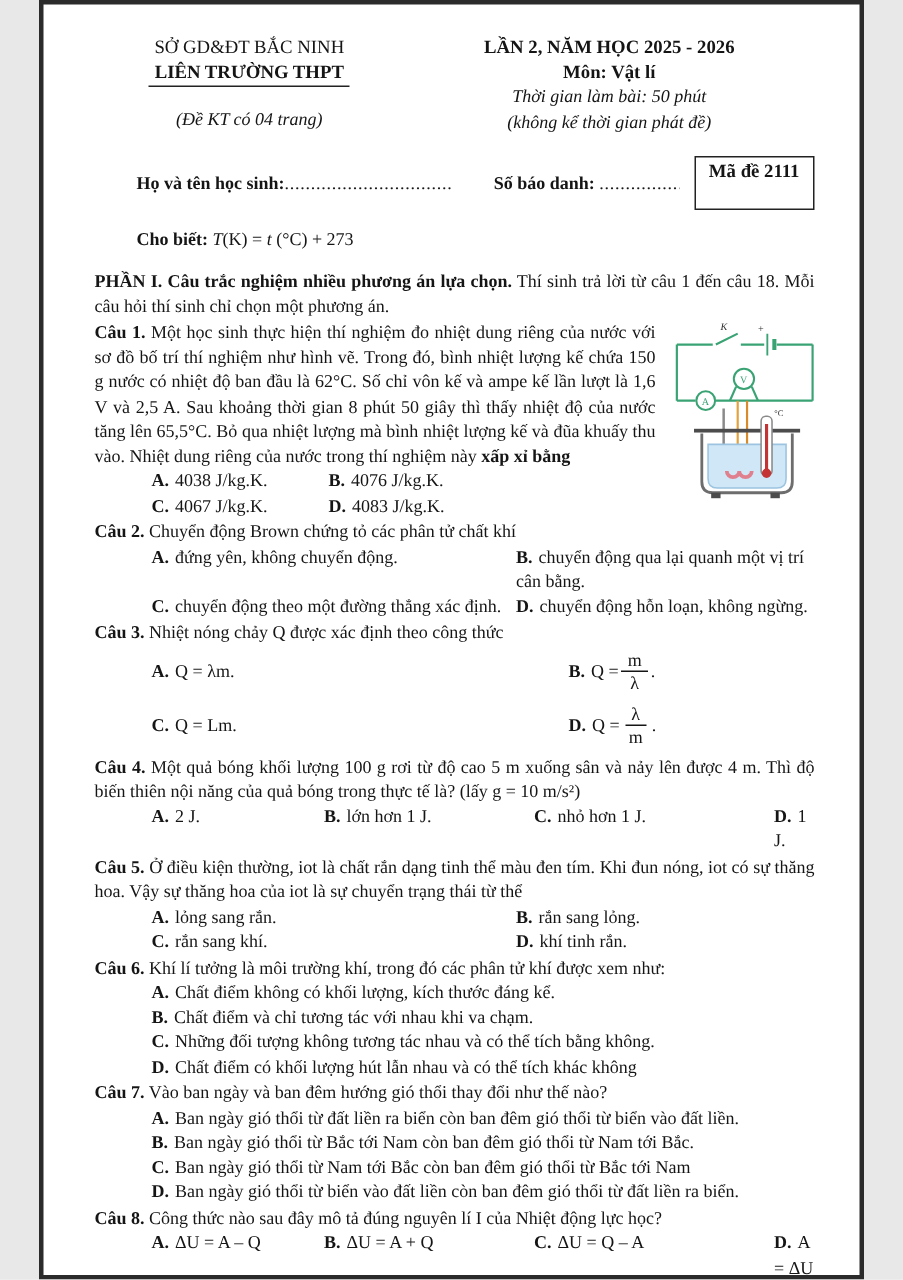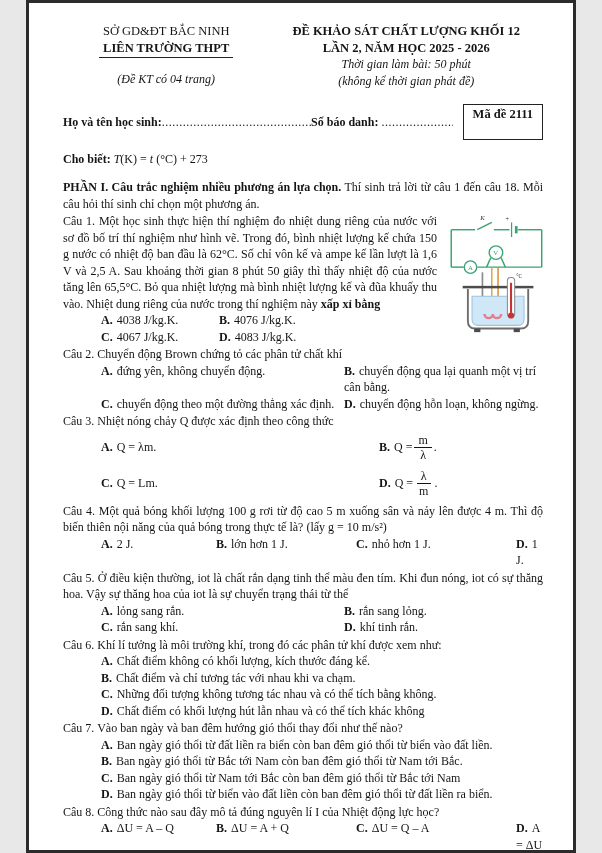--- a/index.html
+++ b/index.html
@@ -5,42 +5,42 @@
   html,body{margin:0;padding:0;background:#e8e8e8;}
   .page{
     width:550px;height:853px;box-sizing:border-box;margin:0 auto;
     background:#ffffff;border:3px solid #2b2b2b;
     padding:20px 30px 10px 34px;
     font-family:"Liberation Serif","DejaVu Serif",serif;
     font-size:12px;line-height:16.5px;color:#151515;
     display:flex;flex-direction:column;overflow:hidden;
   }
   p{margin:0;}
-  .b{font-weight:bold;}
+  .b{font-weight:bold;margin-left:28px;}
   
   .header{display:flex;}
   .h-left{width:43%;text-align:center;}
   .h-right{flex:1;text-align:center;}
   .org1{font-size:12.5px;}
   .school{font-weight:bold;font-size:12.5px;display:inline-block;border-bottom:1.4px solid #222;padding:0 4px 1px;}
   .h-note{font-style:italic;margin-top:13px;}
   .t-bold{font-weight:bold;font-size:12.5px;}
   .t-it{font-style:italic;}
   
   .student{display:flex;align-items:center;margin-top:15px;white-space:nowrap;}
   .dots{overflow:hidden;letter-spacing:0.5px;}
   .dots-name{flex:2.1;}
   .dots-sbd{flex:1;}
   .code-box{border:1.4px solid #222;padding:1px 9px 16px;margin-left:10px;font-weight:bold;font-size:12.5px;}
   .given{margin-top:11px;}
   .part-head{margin-top:12px;text-align:justify;}
   
   .q{margin-top:1px;}
   .qtext{text-align:justify;}
-  .qlabel{font-weight:normal;}
+  .qlabel{font-weight:bold;}
   .opts{padding-left:38px;}
   .okey{font-weight:bold;margin-right:4px;}
   .grid2a{display:grid;grid-template-columns:118px 1fr;}
   .grid2b{display:grid;grid-template-columns:243px 1fr;}
   .grid4{display:grid;grid-template-columns:115px 140px 160px 1fr;}
   .orow{display:block;}
   .q3row{display:grid;grid-template-columns:278px 1fr;}
   .q3cell{display:flex;align-items:center;min-height:36px;}
   .frac{display:inline-flex;flex-direction:column;align-items:center;vertical-align:middle;margin:0 2px;line-height:14px;}
   .frac .num{border-bottom:1px solid #151515;padding:0 4px;display:block;}
@@ -60,22 +60,22 @@
 
 <div class="page">
 
   <div class="header">
     <div class="h-left">
       <div class="org1">SỞ GD&amp;ĐT BẮC NINH</div>
       <div><span class="school">LIÊN TRƯỜNG THPT</span></div>
       <div class="h-note">(Đề KT có 04 trang)</div>
     </div>
     <div class="h-right">
-      <div class="t-bold">ĐỀ KHẢO SÁT CHẤT LƯỢNG KHỐI 12</div>
       <div class="t-bold">LẦN 2, NĂM HỌC 2025 - 2026</div>
+      <div class="t-bold">Môn: Vật lí</div>
       <div class="t-it">Thời gian làm bài: 50 phút</div>
       <div class="t-it">(không kể thời gian phát đề)</div>
     </div>
   </div>
 
   <div class="student">
     <span class="b">Họ và tên học sinh:</span><span class="dots dots-name">..........................................................................</span>
     <span class="b">Số báo danh:</span>&nbsp;<span class="dots dots-sbd">....................................</span>
     <span class="code-box">Mã đề 2111</span>
   </div>

